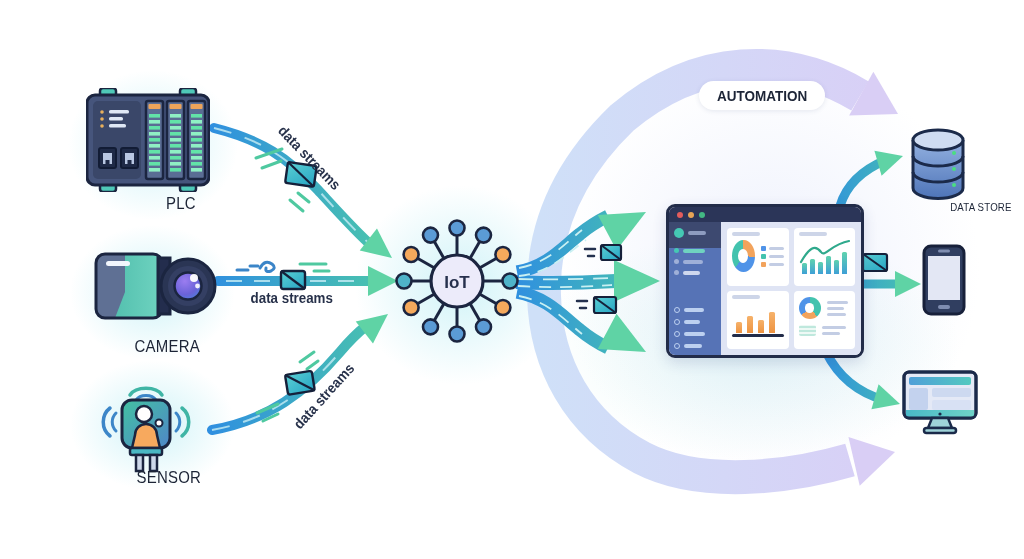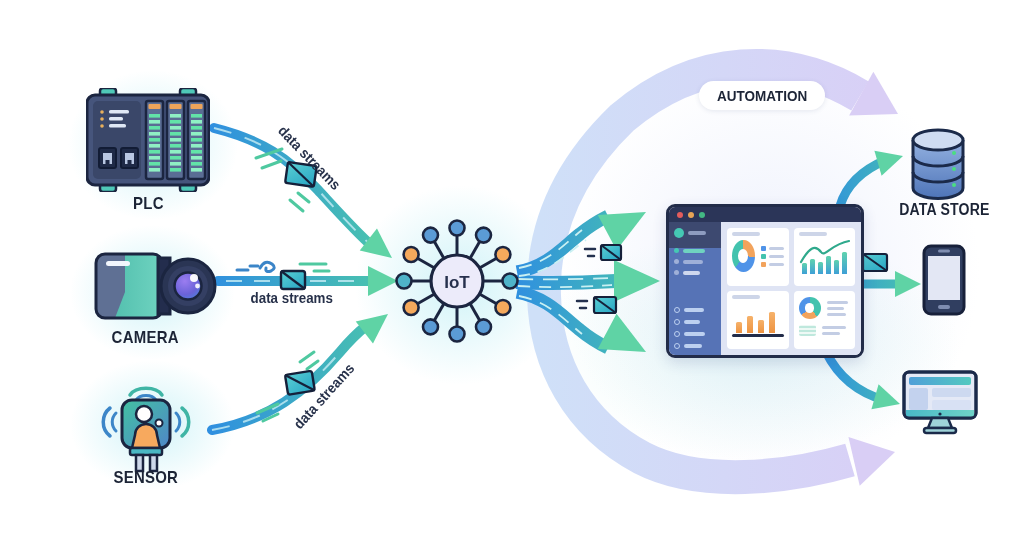--- a/index.html
+++ b/index.html
@@ -8,24 +8,24 @@
     background:#ffffff;font-family:"Liberation Sans",sans-serif;
   }
   .abs{position:absolute;}
   svg{display:block;}
   
   .glow{position:absolute;border-radius:50%;pointer-events:none;}
   .glow.cyan{background:radial-gradient(closest-side,rgba(133,224,236,.38),rgba(133,224,236,0));}
   .glow.mint{background:radial-gradient(closest-side,rgba(170,235,225,.30),rgba(170,235,225,0));}
   .glow.peri{background:radial-gradient(closest-side,rgba(205,215,248,.35),rgba(205,215,248,0));}
   
-  .cap{position:absolute;text-align:center;color:#1c2436;font-weight:700;}
+  .cap{position:absolute;text-align:right;color:#1c2436;font-weight:400;}
   .cap>span{display:inline-block;transform:scaleX(.88);transform-origin:center;white-space:pre-line;}
   .cap.big{font-size:17px;letter-spacing:.3px;}
-  .cap.mid{font-size:16px;letter-spacing:.2px;line-height:1.12;}
+  .cap.mid{font-size:11px;letter-spacing:.2px;line-height:1.12;}
   .stream-lbl{position:absolute;color:#27314a;font-weight:600;font-size:14.5px;white-space:nowrap;}
   .stream-lbl>span{display:inline-block;transform:scaleX(.92);}
   
   .pill{position:absolute;left:699px;top:81px;width:126px;height:29px;background:#fff;
     border-radius:15px;box-shadow:0 1px 5px rgba(60,70,120,.12);
     display:flex;align-items:center;justify-content:center;}
   .pill .cap-in{font-size:15px;font-weight:700;color:#1c2436;transform:scaleX(.9);}
   
   .window{position:absolute;left:666px;top:204px;width:192px;height:148px;background:#fff;
     border:3px solid #222c49;border-radius:9px;overflow:hidden;
@@ -488,21 +488,21 @@
     <circle cx="38" cy="44" r="1.6" fill="#1b2a4a"></circle>
     <path d="M30,48 L46,48 L50,58 L26,58 Z" fill="#9fd3d8" stroke="#1b2a4a" stroke-width="2.5"></path>
     <rect x="22" y="58" width="32" height="5" rx="2.5" fill="#9fd3d8" stroke="#1b2a4a" stroke-width="2.5"></rect>
   </svg>
 
   <div class="pill">
     <span class="cap-in">AUTOMATION</span>
   </div>
 
   <div class="cap big" style="left:98px;top:194px;width:100px;"><span>PLC</span></div>
-  <div class="cap big" style="left:85px;top:328px;width:120px;"><span>CAMERA</span></div>
+  <div class="cap big" style="left:85px;top:337px;width:120px;"><span>CAMERA</span></div>
   <div class="cap big" style="left:86px;top:468px;width:120px;"><span>SENSOR</span></div>
   <div class="cap mid" style="left:872px;top:201px;width:144px;"><span>DATA STORE</span></div>
 
   <div class="stream-lbl" style="left:284px;top:120px;transform:rotate(46deg);transform-origin:left top;"><span>data streams</span></div>
   <div class="stream-lbl" style="left:222px;top:290px;width:140px;text-align:center;"><span>data streams</span></div>
   <div class="stream-lbl" style="left:288px;top:424px;transform:rotate(-48deg);transform-origin:left top;"><span>data streams</span></div>
 
 </div>
 
 </body></html>

